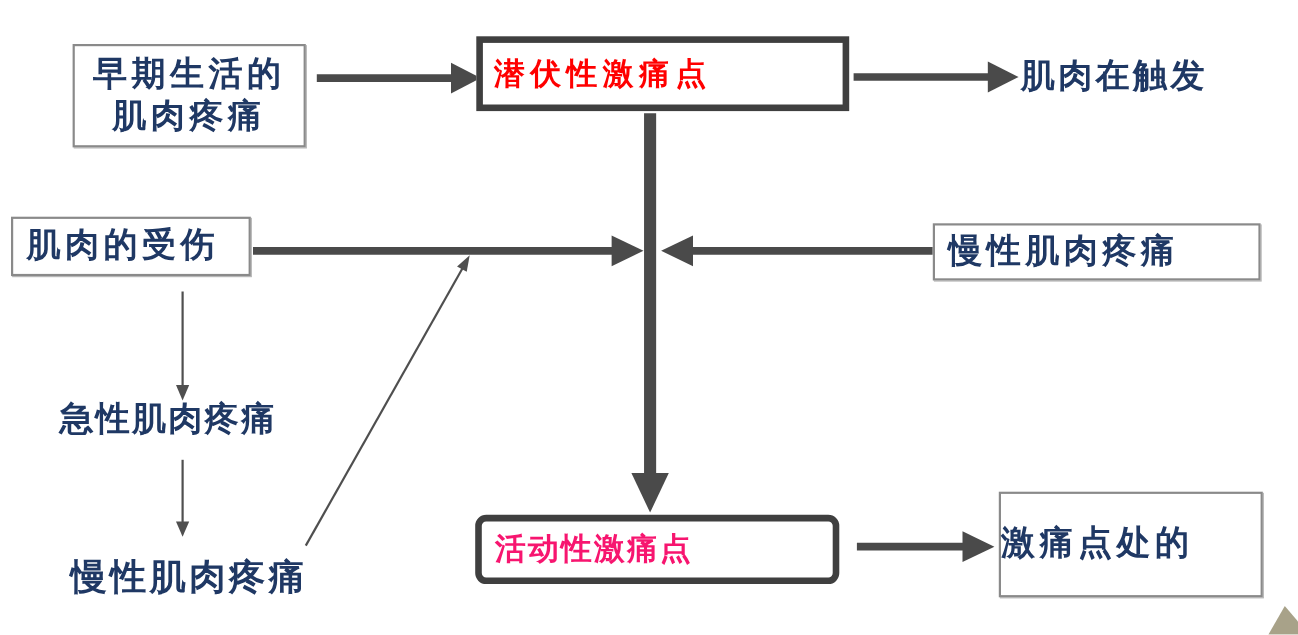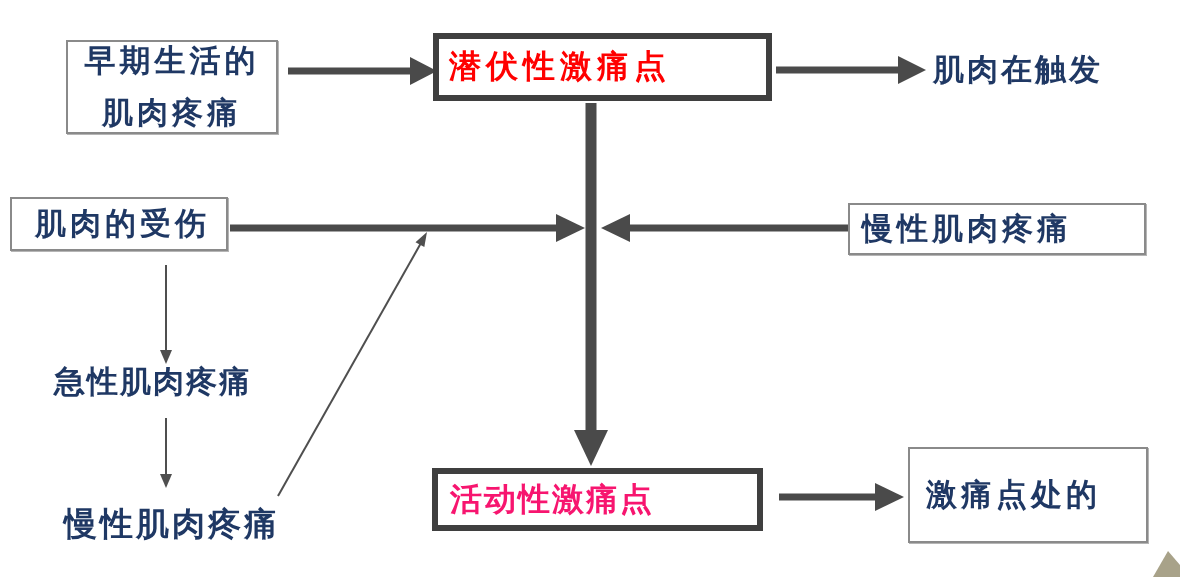--- a/index.html
+++ b/index.html
@@ -31,21 +31,21 @@
     background: #ffffff;
     border: 6px solid #3f3f3f;
   }
   .center-v {
     display: flex;
     flex-direction: column;
     justify-content: center;
   }
   .red-text   { color: #FF0000; }
   .pink-text  { color: #F7156F; }
-  .fs-title { font-size: 32px; letter-spacing: 5px; line-height: 1.1; }
+  .fs-title { font-size: 28px; letter-spacing: 5px; line-height: 1.1; }
   .fs-body  { font-size: 31px; letter-spacing: 4px; line-height: 1.22; }
   #svg-layer {
     position: absolute;
     left: 0; top: 0;
     width: 1180px;
     height: 577px;
   }
 </style>
 </head>
 <body>
@@ -77,50 +77,50 @@
 
     <line x1="278" y1="496" x2="421" y2="243" stroke="#4F4F4F" stroke-width="2"></line>
     <polygon points="427,232 424.3,247.1 415.5,242.2" fill="#4F4F4F"></polygon>
 
     <line x1="779" y1="497" x2="877" y2="497" stroke="#4A4A4A" stroke-width="7"></line>
     <polygon points="875,483 904,497 875,511" fill="#4A4A4A"></polygon>
 
     <polygon points="1153,577 1168,551 1180,565 1180,577" fill="#A8A289"></polygon>
   </svg>
 
-  <div class="node box-thin center-v fs-body" style="left:66px; top:40px; width:212px; height:94px; text-align:center;justify-content:space-between;">
+  <div class="node box-thin center-v fs-body" style="left:66px; top:40px; width:212px; height:94px; text-align:center;">
     <div>早期生活的</div>
     <div>肌肉疼痛</div>
   </div>
 
   <div class="node box-thick center-v fs-title red-text" style="left:433px; top:33px; width:339px; height:68px; padding-left:10px;">
     <div>潜伏性激痛点</div>
   </div>
 
-  <div class="node center-v fs-body" style="left:928px; top:28px; width:180px; height:84px; text-align:center; letter-spacing:3px;gap:32px;">
+  <div class="node center-v fs-body" style="left:928px; top:28px; width:180px; height:84px; text-align:left; letter-spacing:3px;gap:32px;">
     <div>肌肉在触发</div>
   </div>
 
-  <div class="node box-thin center-v fs-body" style="left:10px; top:197px; width:218px; height:54px; padding-left:23px;">
+  <div class="node box-thin center-v fs-body" style="left:10px; top:197px; width:218px; height:54px; padding-left:12px;">
     <div>肌肉的受伤</div>
   </div>
 
   <div class="node box-thin center-v fs-body" style="left:848px; top:203px; width:298px; height:52px; padding-left:12px;">
     <div>慢性肌肉疼痛</div>
   </div>
 
   <div class="node fs-body" style="left:54px; top:363px; letter-spacing:2px;">
     <span>急性肌肉疼痛</span>
   </div>
 
   <div class="node fs-body" style="left:64px; top:490px; font-size:33px; letter-spacing:3px;margin-top:14px;">
     <span>慢性肌肉疼痛</span>
   </div>
 
-  <div class="node box-thick center-v fs-title pink-text" style="left:432px; top:468px; width:331px; height:63px; padding-left:12px; letter-spacing:2px;">
+  <div class="node box-thick center-v fs-title pink-text" style="left:432px; top:468px; width:331px; height:63px; padding-left:12px; letter-spacing:2px;border-radius:10px;">
     <div>活动性激痛点</div>
   </div>
 
-  <div class="node box-thin center-v fs-body" style="left:908px; top:447px; width:240px; height:96px; padding-left:16px;">
+  <div class="node box-thin center-v fs-body" style="left:908px; top:447px; width:240px; height:96px; padding-left:0;">
     <div>激痛点处的</div>
   </div>
 
 </div>
 
 </body></html>

